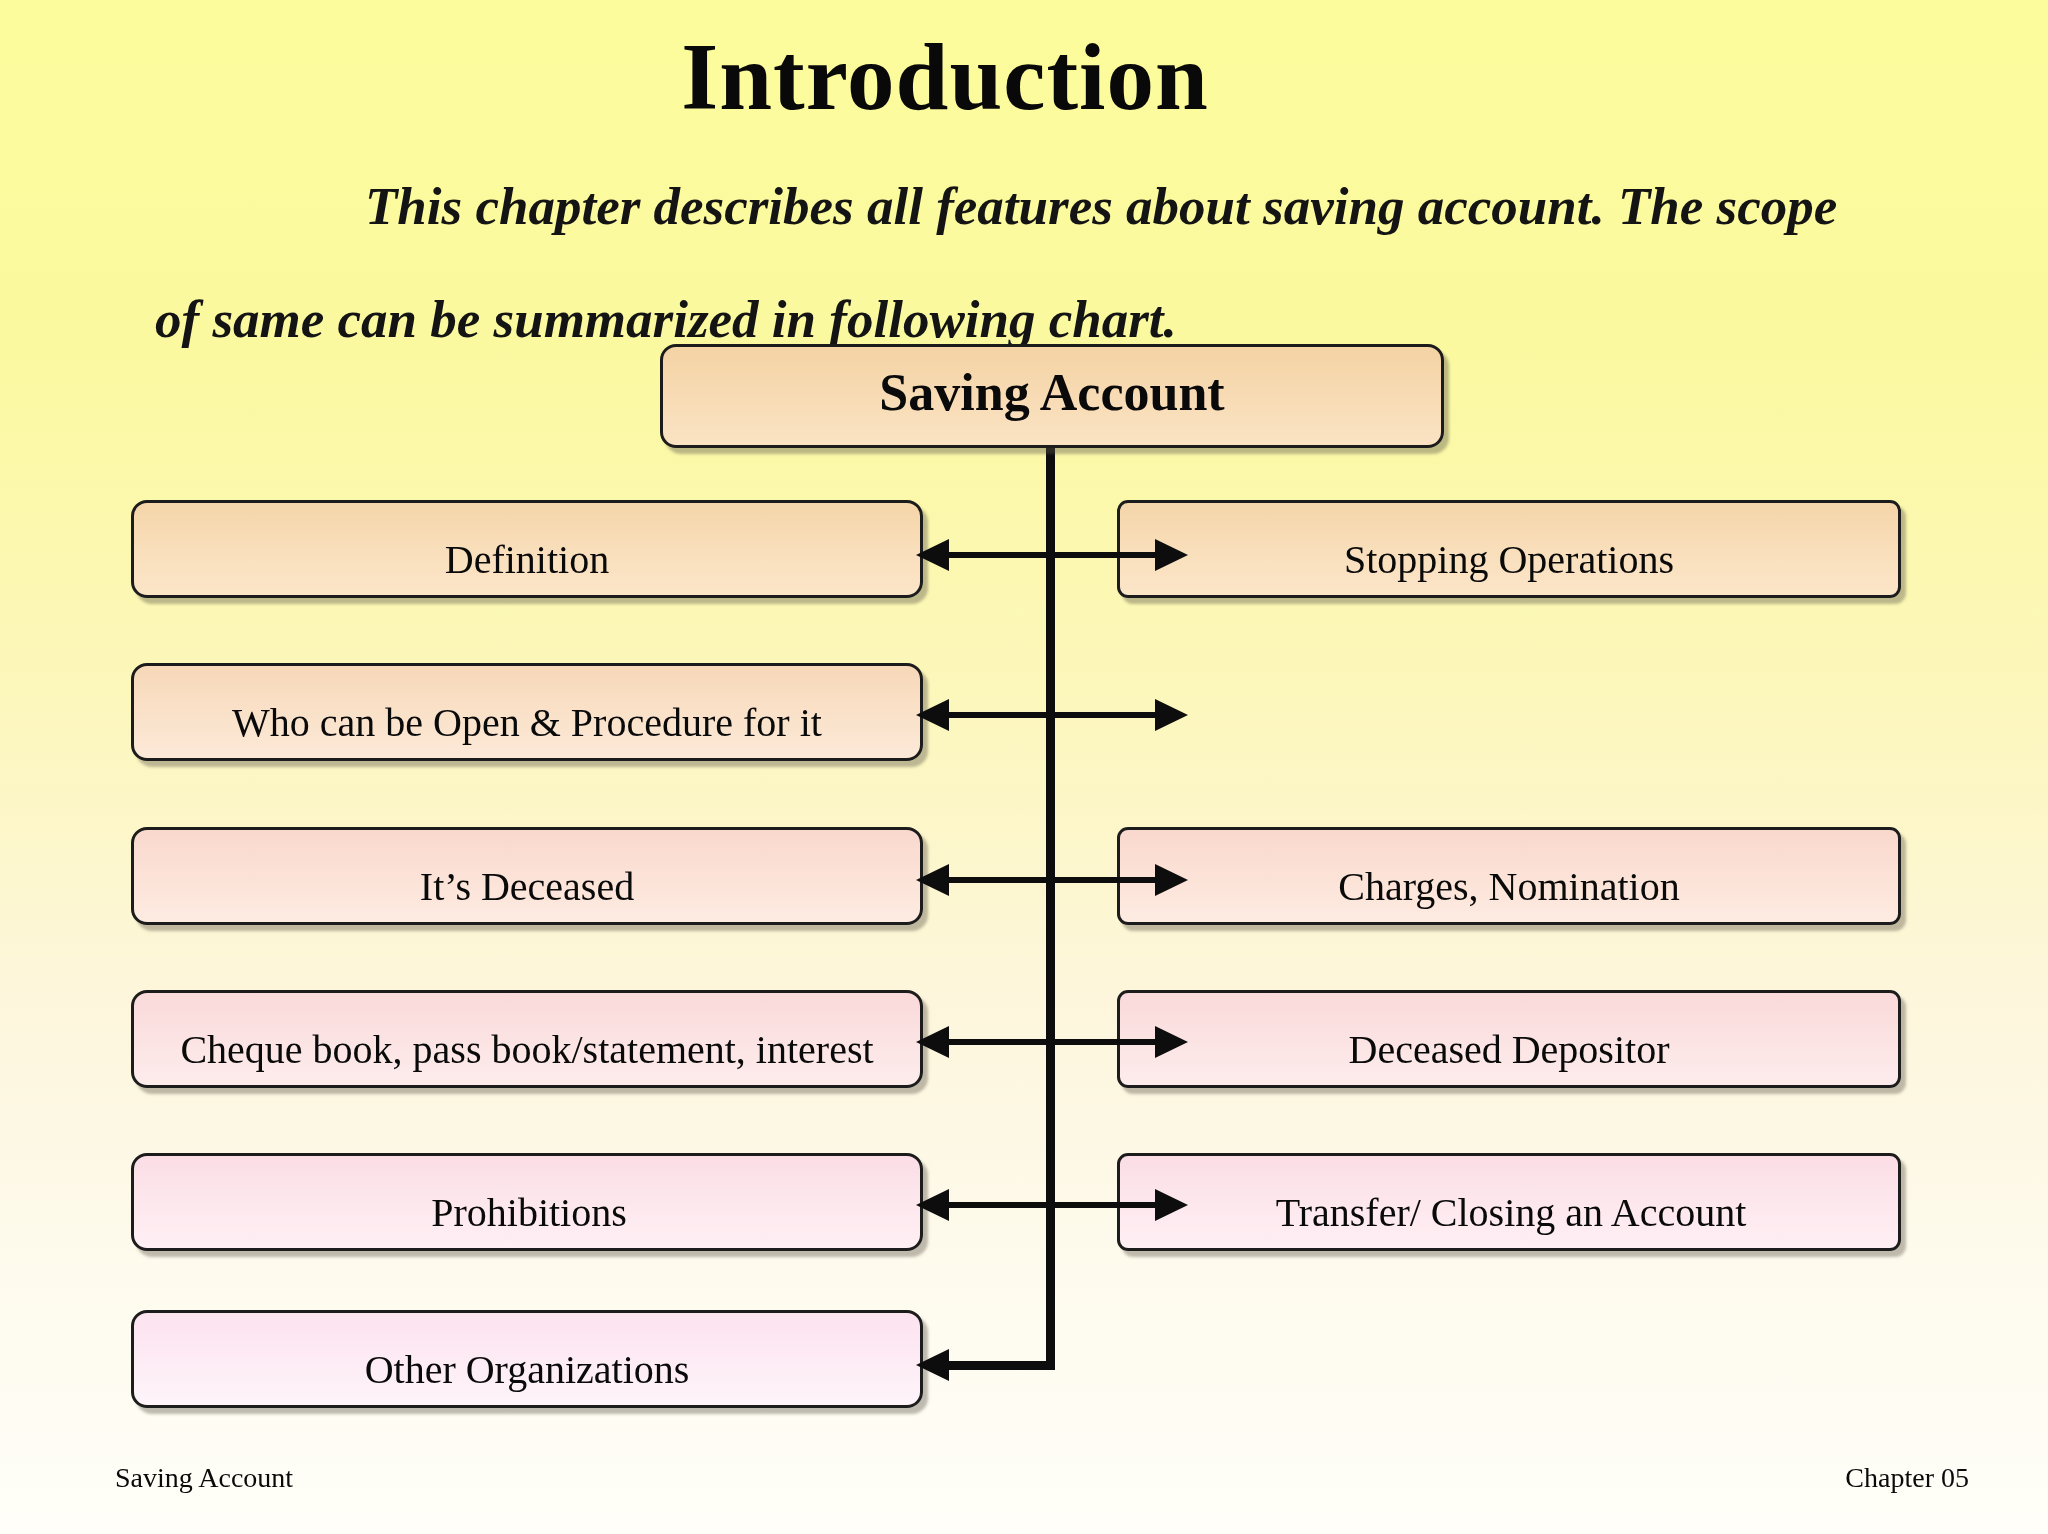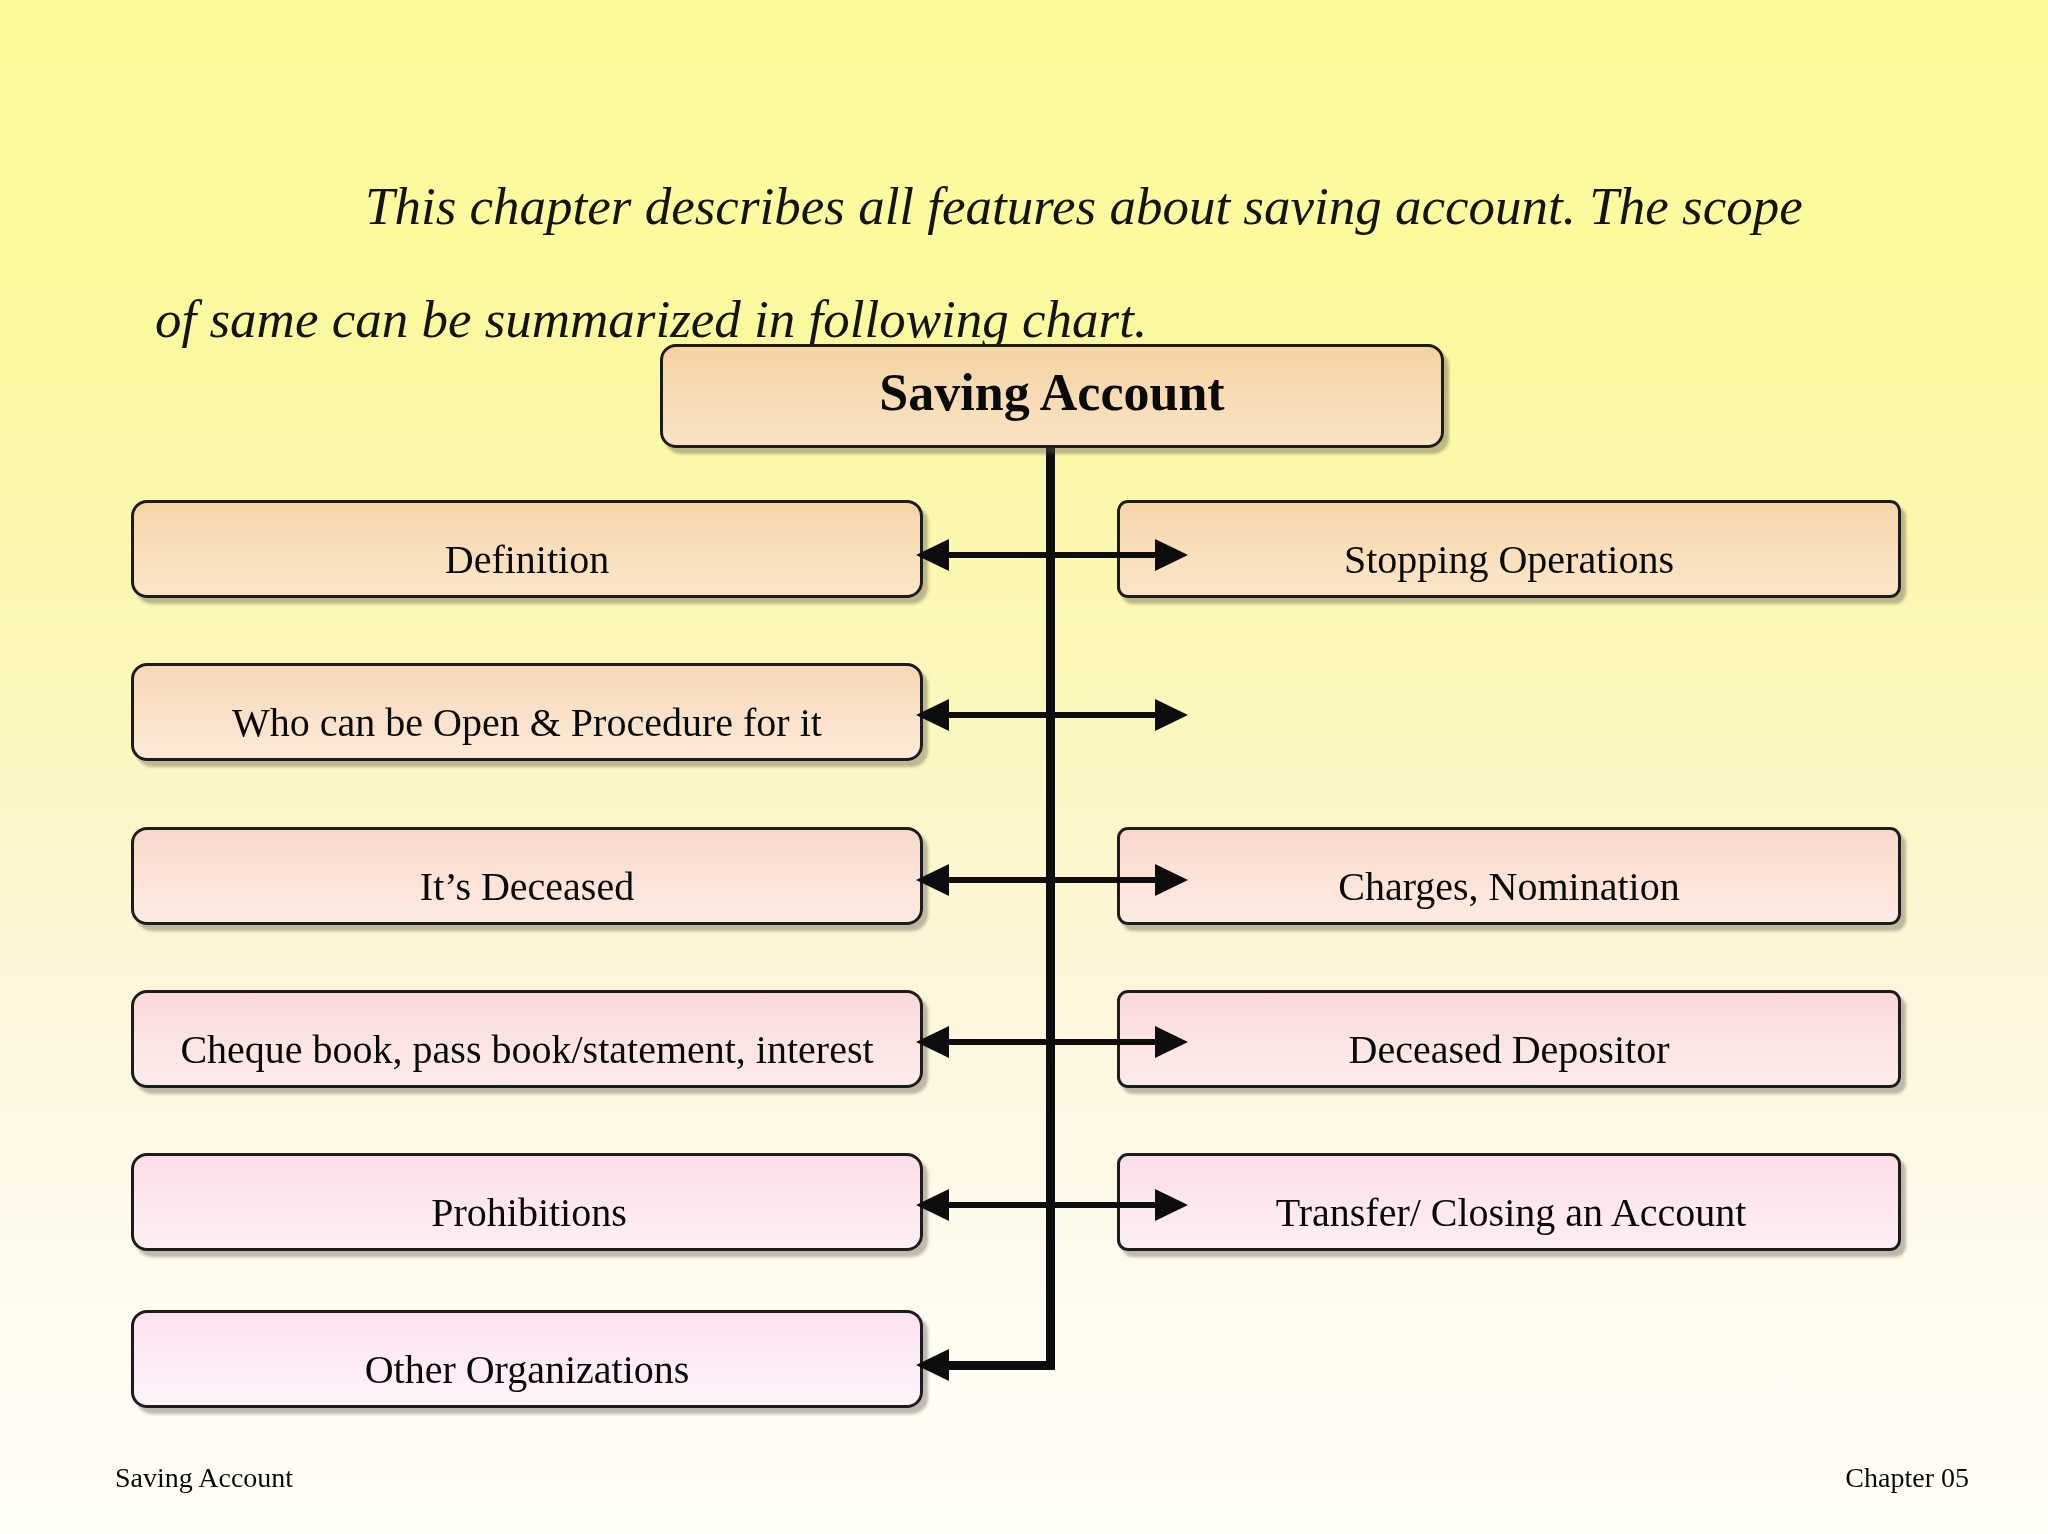--- a/index.html
+++ b/index.html
@@ -7,21 +7,21 @@
   .slide{
     position:relative;width:2048px;height:1534px;overflow:hidden;
     background:linear-gradient(180deg,#fcfc9c 0%,#fbf99f 22%,#fcf7bb 45%,#fdf6dc 65%,#fefbef 85%,#fffef8 100%);
   }
   .title{
     position:absolute;left:0;top:22px;width:1890px;text-align:center;
     font-size:95px;font-weight:bold;color:#090909;letter-spacing:1px;
   }
   .intro{
     position:absolute;left:155px;top:150px;width:1830px;
-    font-style:italic;font-size:53px;color:#141414;line-height:113px;
+    font-style:italic;font-size:53px;color:#141414;line-height:113px;font-weight:bold;
   }
   .intro .l1{display:block;text-indent:210px;white-space:nowrap;}
   .intro .l2{display:block;white-space:nowrap;}
   .box{
     position:absolute;box-sizing:border-box;
     border:3px solid #1c1c1c;border-radius:16px;
     box-shadow:5px 6px 3px rgba(95,88,74,0.40);
     display:flex;flex-direction:column;justify-content:flex-end;align-items:center;
     text-align:center;font-size:40px;color:#0a0a0a;padding:6px 18px 12px 18px;
     line-height:46px;
@@ -55,20 +55,21 @@
   .footer-left{position:absolute;left:115px;top:1462px;font-size:28px;color:#0a0a0a;}
   .footer-center{position:absolute;left:0;right:0;top:1464px;text-align:center;font-size:31px;font-weight:bold;color:#0a0a0a;}
   .footer-right{position:absolute;right:79px;top:1462px;font-size:28px;color:#0a0a0a;}
   .box .lbl{display:block;width:100%;}
 </style>
 </head>
 <body>
 
 <div class="slide">
 
+  <div class="title">Introduction</div>
 
   <div class="intro">
     <span class="l1">This chapter describes all features about saving account. The scope</span>
     <span class="l2">of same can be summarized in following chart.</span>
   </div>
 
   <div class="trunk"></div>
 
   <div class="box root">
     <span class="lbl">Saving Account</span>

